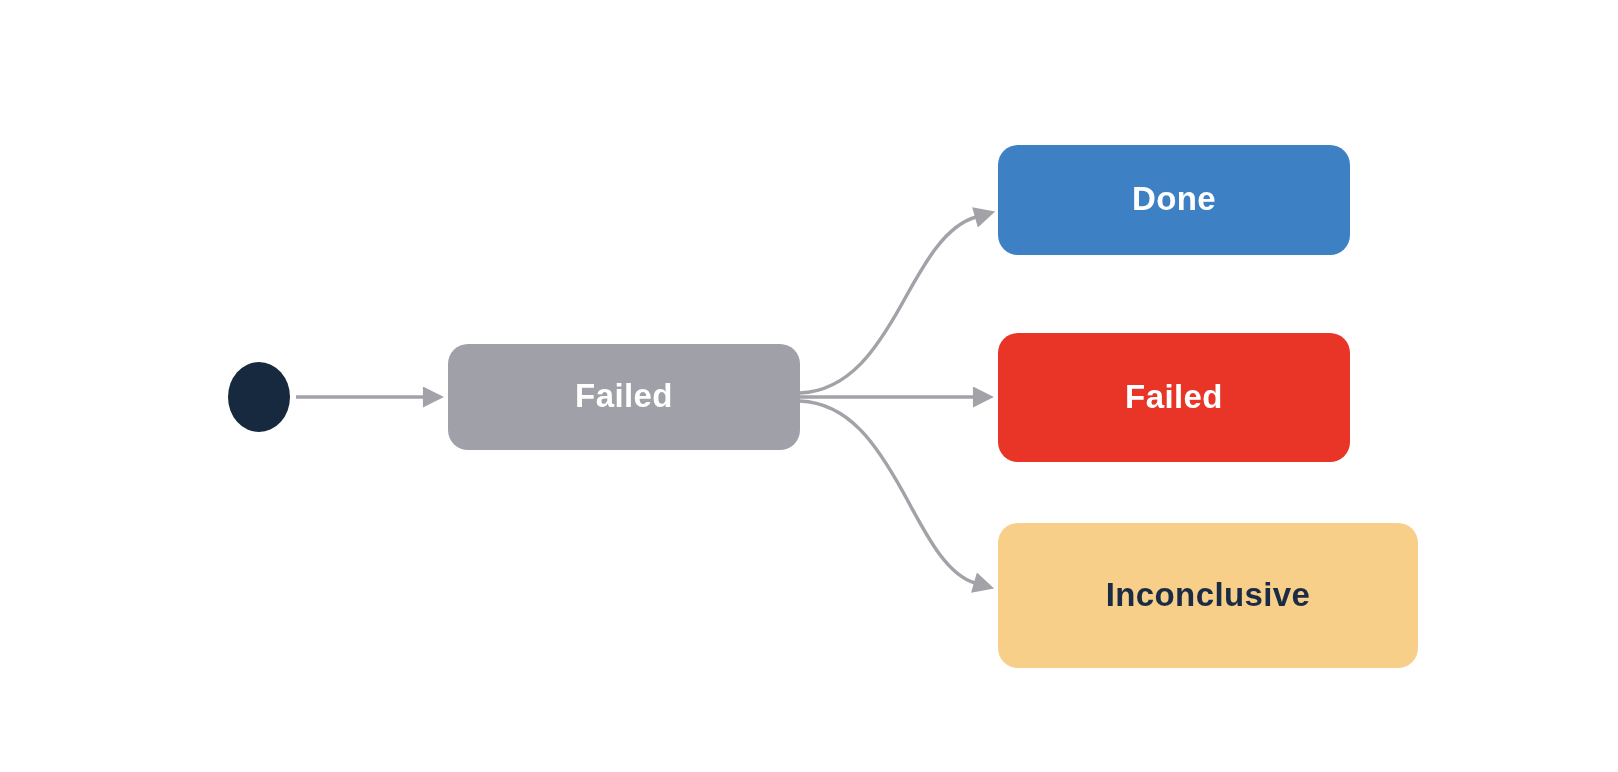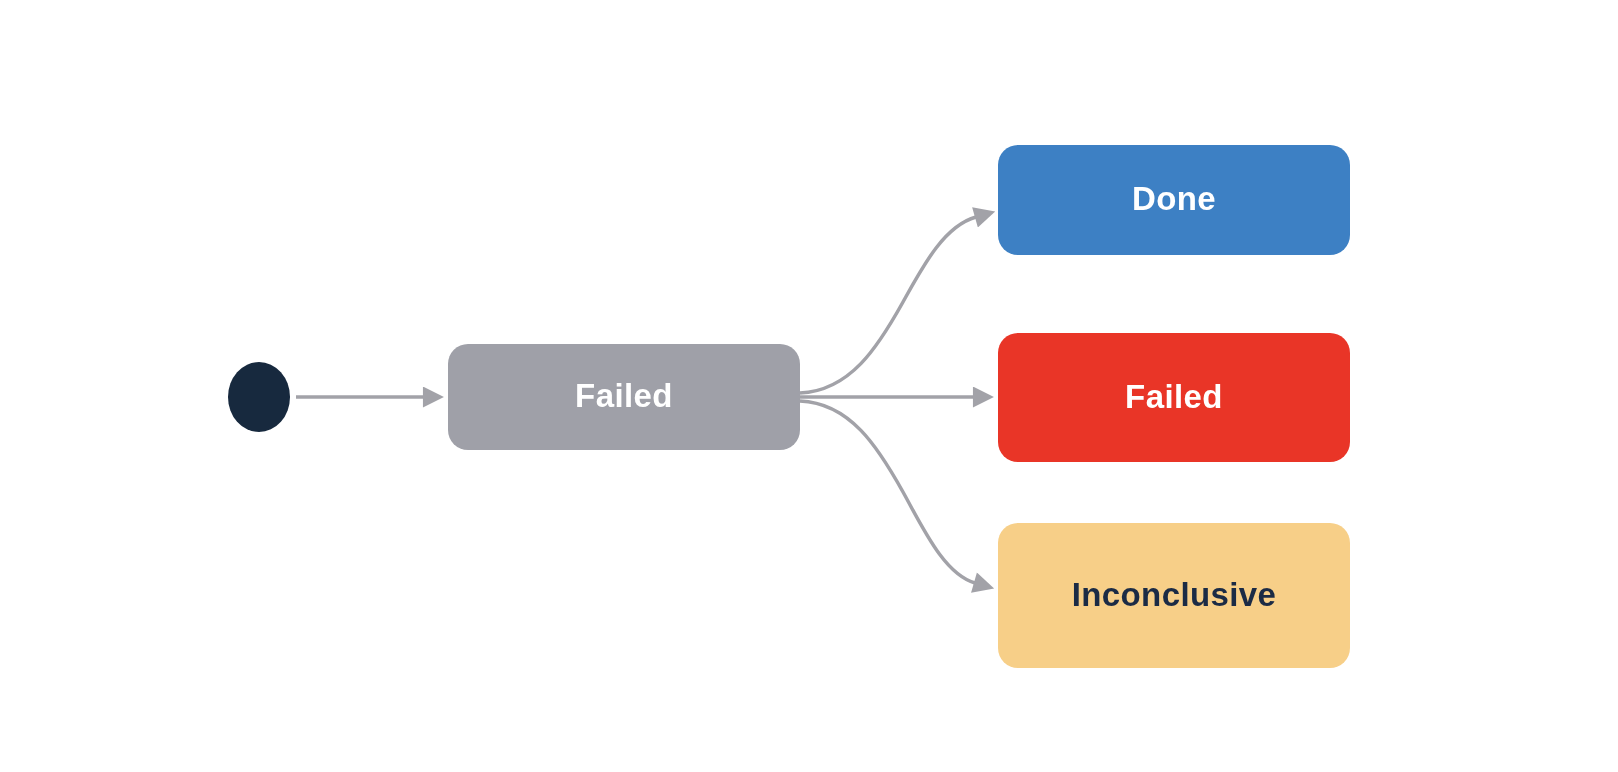--- a/index.html
+++ b/index.html
@@ -39,21 +39,21 @@
     align-items: center;
     justify-content: center;
     border-radius: 20px;
     font-weight: 700;
     font-size: 33px;
     letter-spacing: 0.4px;
   }
   .pending      { left: 448px; top: 344px; width: 352px; height: 106px; }
   .done         { left: 998px; top: 145px; width: 352px; height: 110px; }
   .failed       { left: 998px; top: 333px; width: 352px; height: 129px; }
-  .inconclusive { left: 998px; top: 523px; width: 352px; height: 145px; }
+  .inconclusive { left: 998px; top: 523px; width: 420px; height: 145px; }
   .label {
     display: inline-block;
     transform: translateY(-1px);
   }
 </style>
 </head>
 <body>
 
 <div class="canvas">
 

